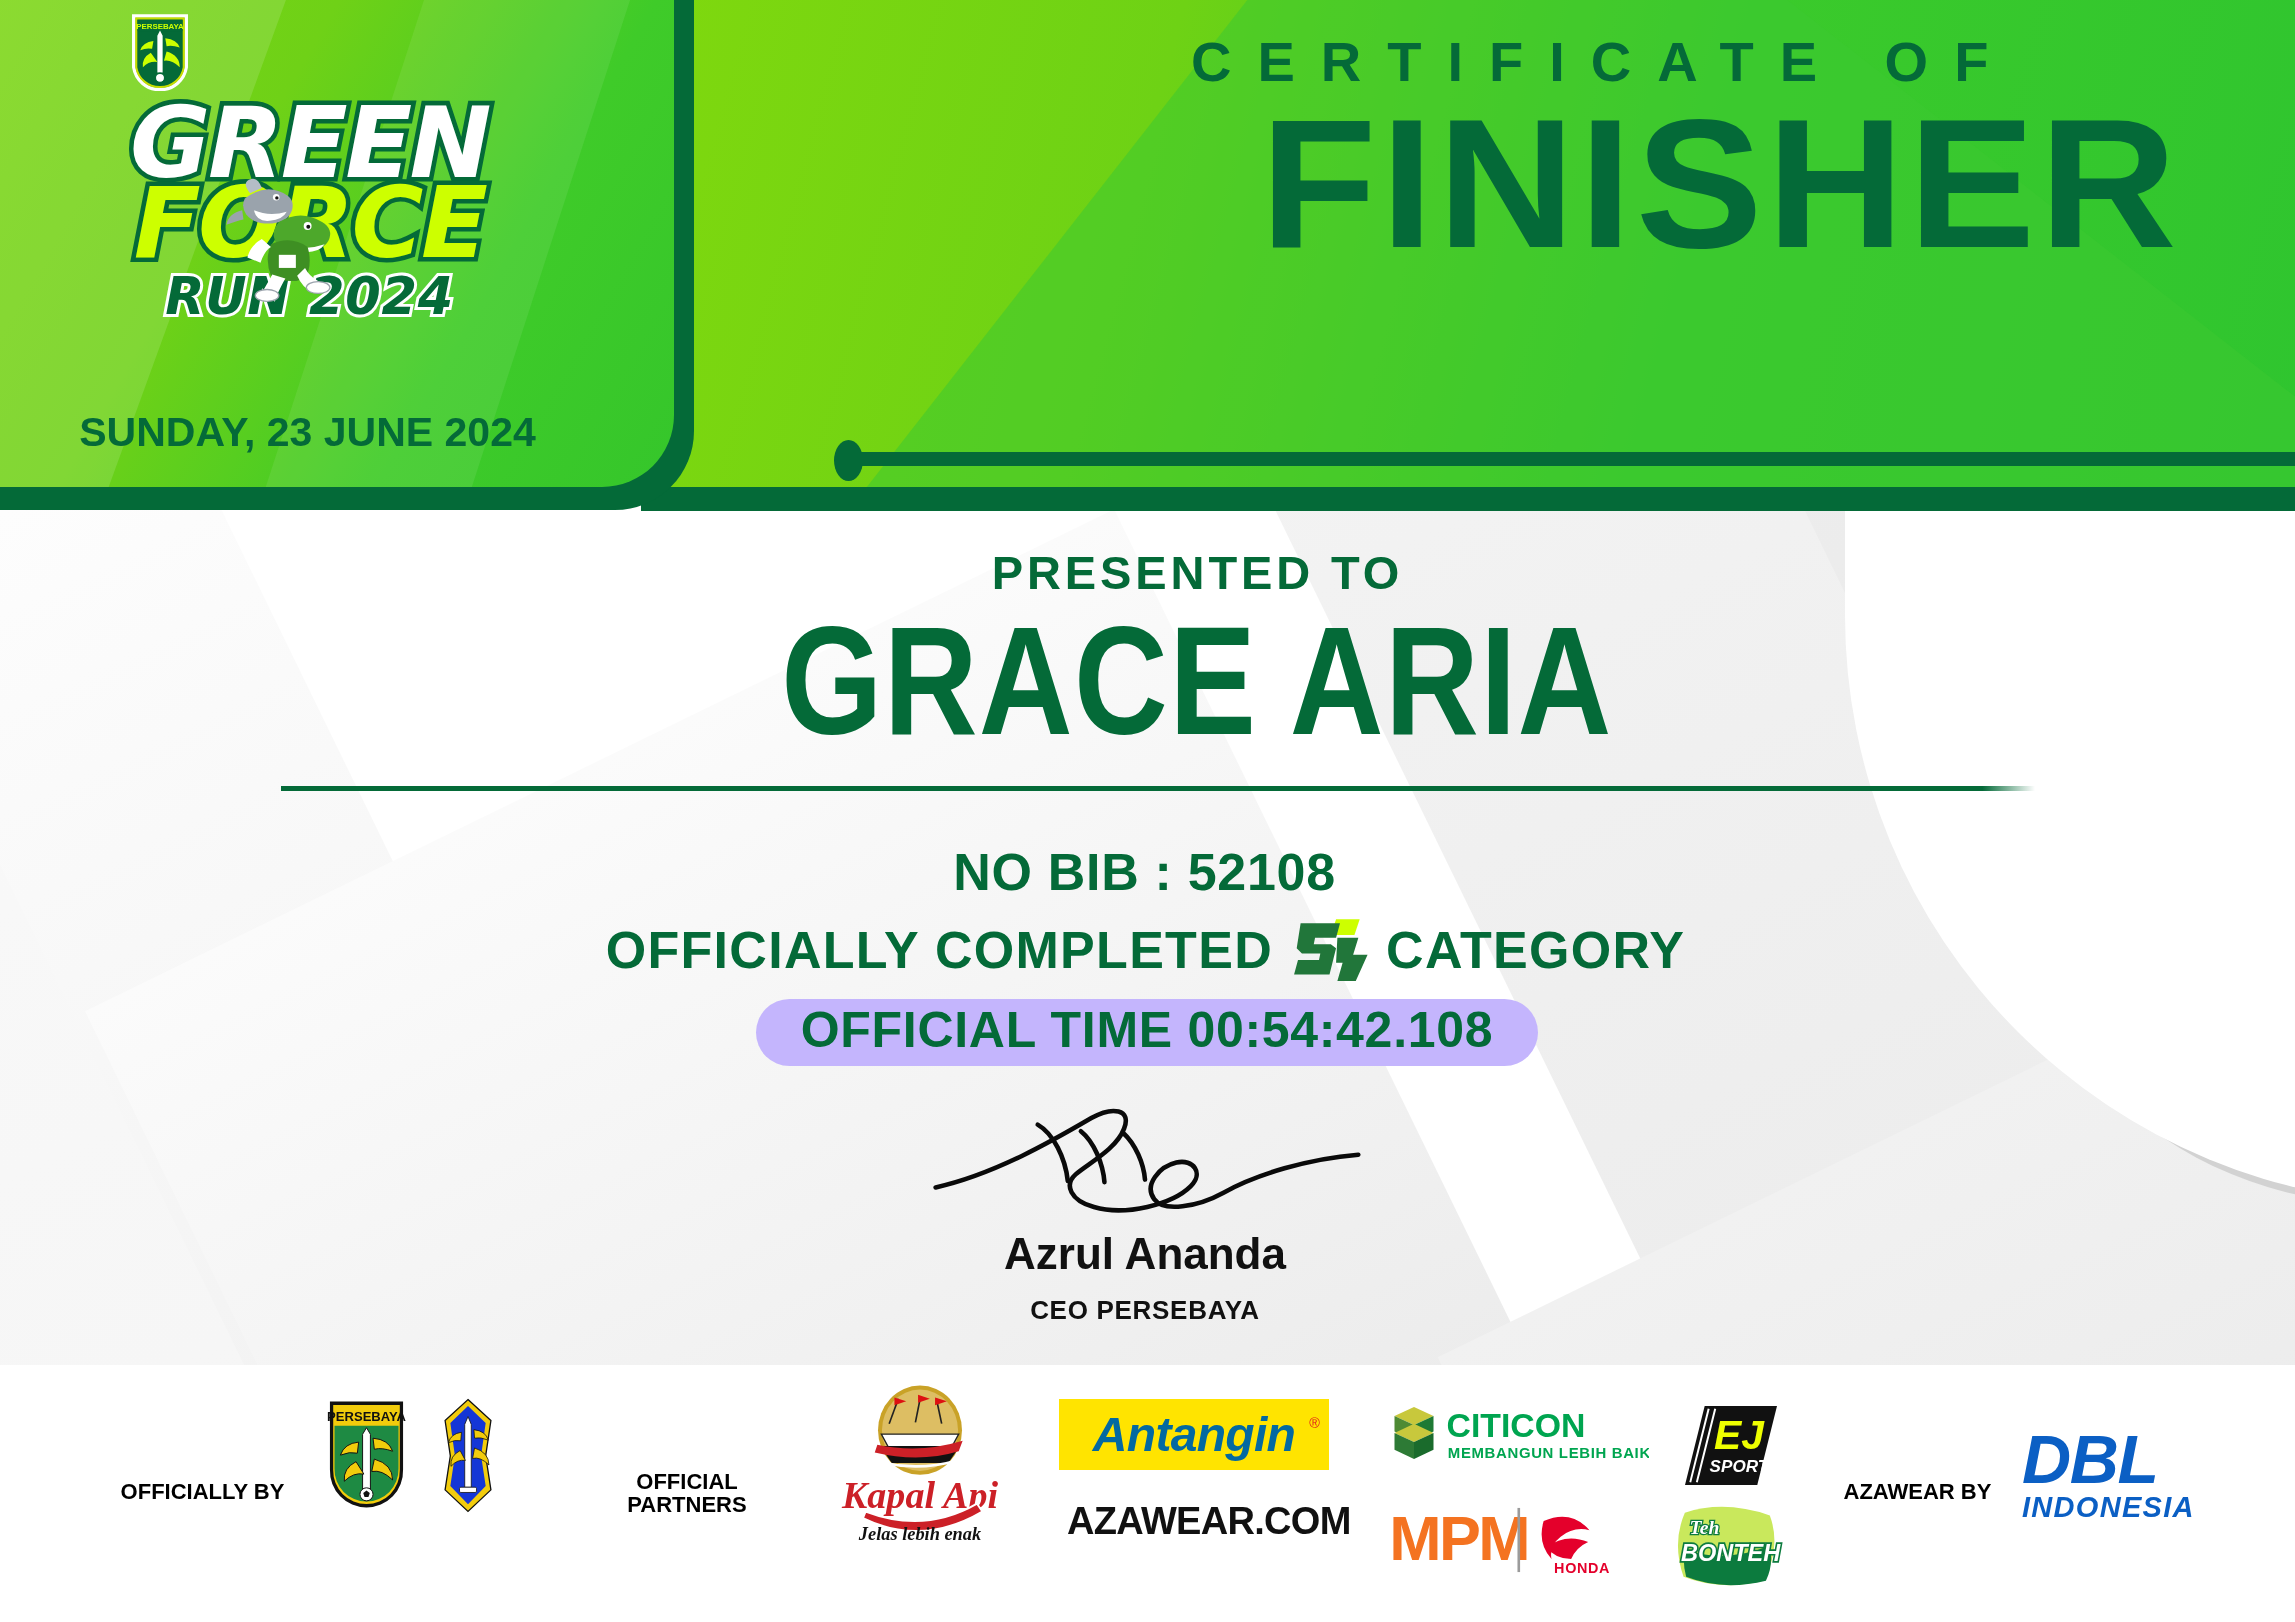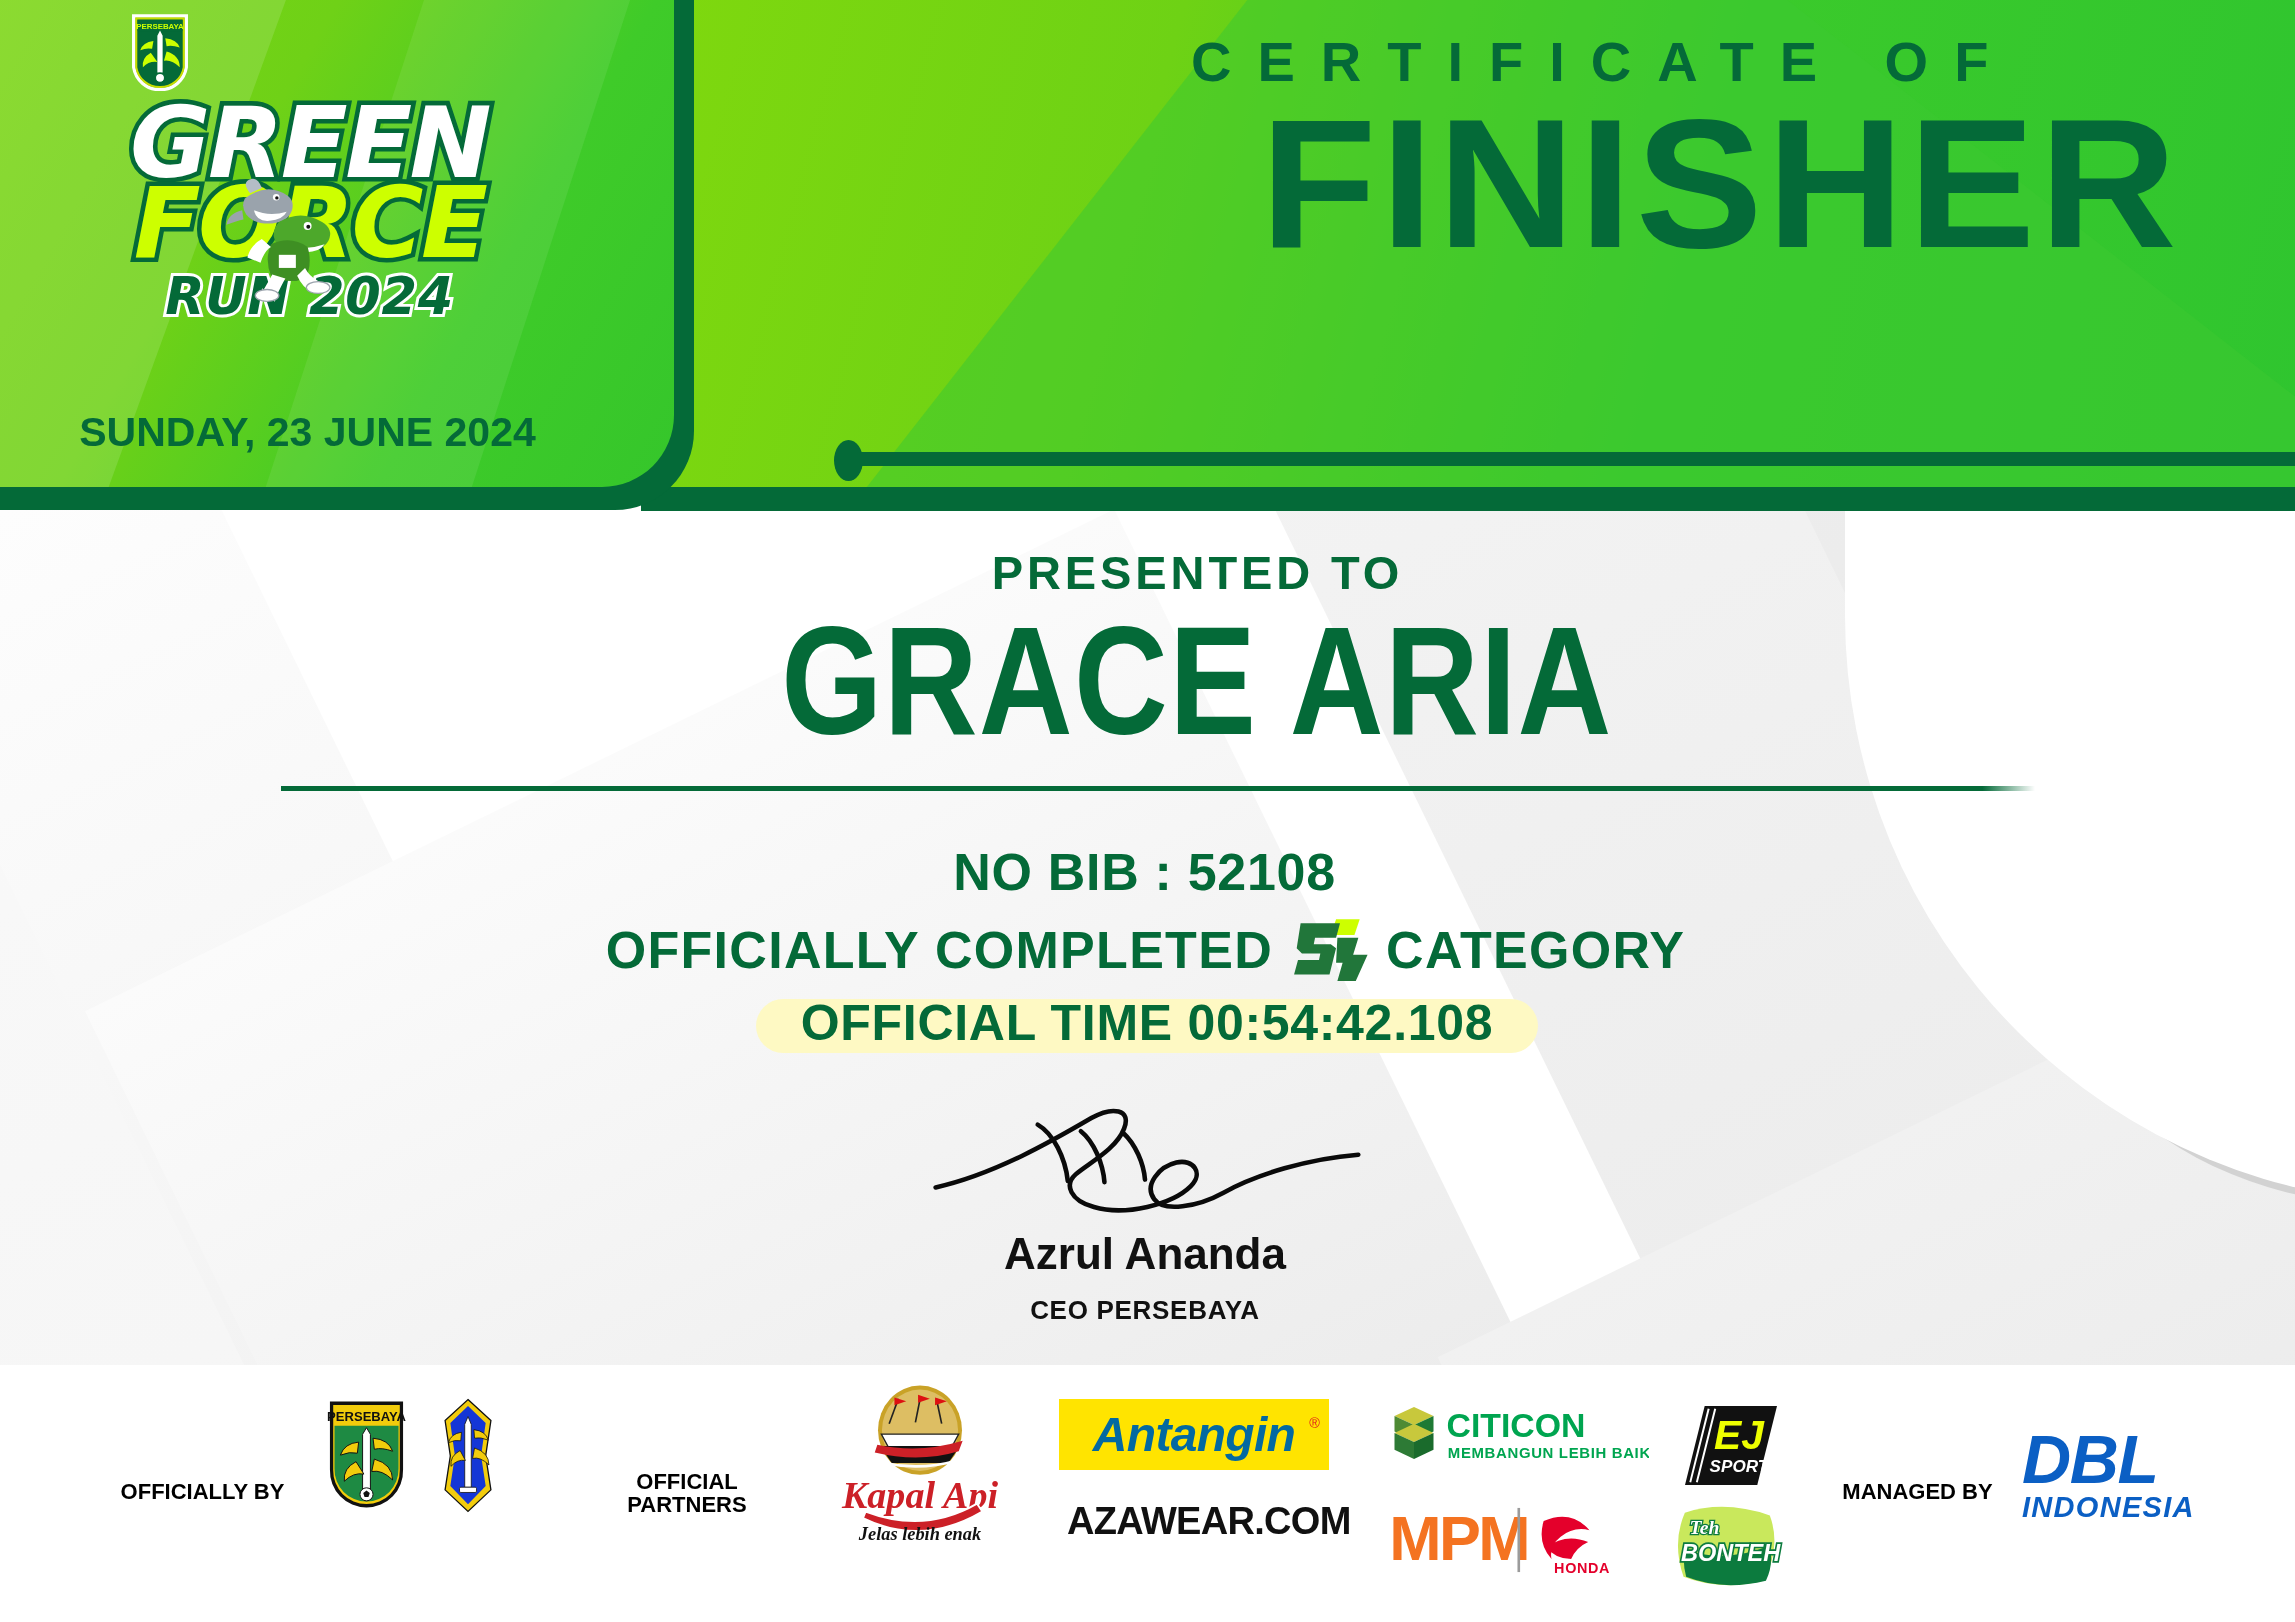--- a/index.html
+++ b/index.html
@@ -109,22 +109,22 @@
     color:#046A38;font-size:52px;font-weight:900;letter-spacing:0.7px;
   }
   .completed-row{
     position:absolute;left:393px;top:406px;width:1505px;
     display:flex;align-items:center;justify-content:center;gap:17px;
     color:#046A38;font-size:52px;font-weight:900;letter-spacing:1.3px;
   }
   .fivek{display:inline-block;width:79px;height:63px;position:relative;}
 
   .time-badge{
-    position:absolute;left:756px;top:487px;width:782px;height:54px;
-    background:#fef9c3;border-radius:39px;
+    position:absolute;left:756px;top:487px;width:782px;height:67px;
+    background:#c4b5fd;border-radius:39px;
     display:flex;align-items:center;justify-content:center;
   }
   .time-badge span{
     color:#046A38;font-size:50px;font-weight:900;letter-spacing:0.7px;
     transform:translateY(-2.6px);
   }
 
   .sig-block{position:absolute;left:818px;top:589px;width:654px;text-align:center;}
   .sig-svg{display:block;margin:0 auto;}
   .sig-name{color:#111;font-size:44px;font-weight:900;margin-top:-2.6px;letter-spacing:0px;}
@@ -381,21 +381,21 @@
 
     <div class="logo-box" style="left:1669px;top:136px;">
       <svg viewBox="0 0 180 130" width="118" height="85">
         <path d="M24 18 q60 -20 130 4 q18 50 -10 100 q-66 16 -122 -6 q-18 -52 2 -98 z" fill="#C9E85C"></path>
         <path d="M24 74 q62 22 130 -6 q6 30 -6 54 q-66 16 -122 -6 q-6 -22 -2 -42 z" fill="#0C7B3E"></path>
         <text x="54" y="50" font-family="Liberation Serif, serif" font-size="30" font-style="italic" font-weight="700" fill="#ffffff" text-anchor="middle" stroke="#0C7B3E" stroke-width="4" paint-order="stroke">Teh</text>
         <text x="94" y="92" font-family="Liberation Sans, sans-serif" font-size="36" font-weight="700" font-style="italic" fill="#ffffff" text-anchor="middle" stroke="#0C7B3E" stroke-width="5" paint-order="stroke">BONTEH</text>
       </svg>
     </div>
 
-    <div class="f-label" style="left:1826px;top:115px;width:183px;font-size:22px;">MANAGED BY</div>
+    <div class="f-label" style="left:1826px;top:115px;width:183px;font-size:22px;">AZAWEAR BY</div>
 
     <div class="logo-box" style="left:2022px;top:63px;">
       <div style="font-family:'Liberation Sans',sans-serif;font-weight:700;font-style:italic;font-size:68px;color:#0B5FC4;letter-spacing:-1.3px;line-height:0.92;">DBL</div>
       <div style="font-family:'Liberation Sans',sans-serif;font-weight:700;font-style:italic;font-size:29px;color:#0B5FC4;letter-spacing:1.3px;text-align:center;">INDONESIA</div>
     </div>
 
   </div>
 </div>
 
 

